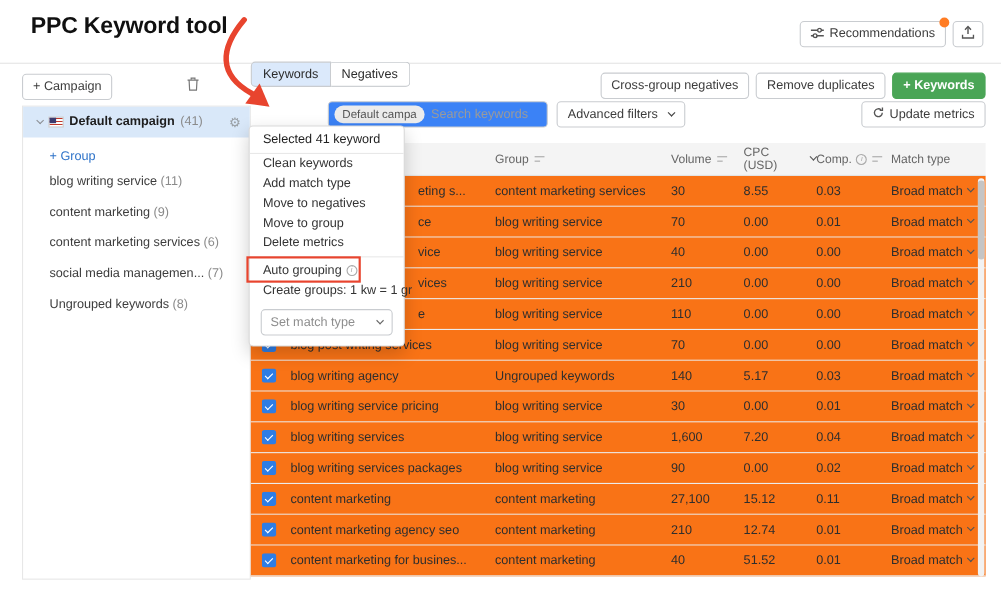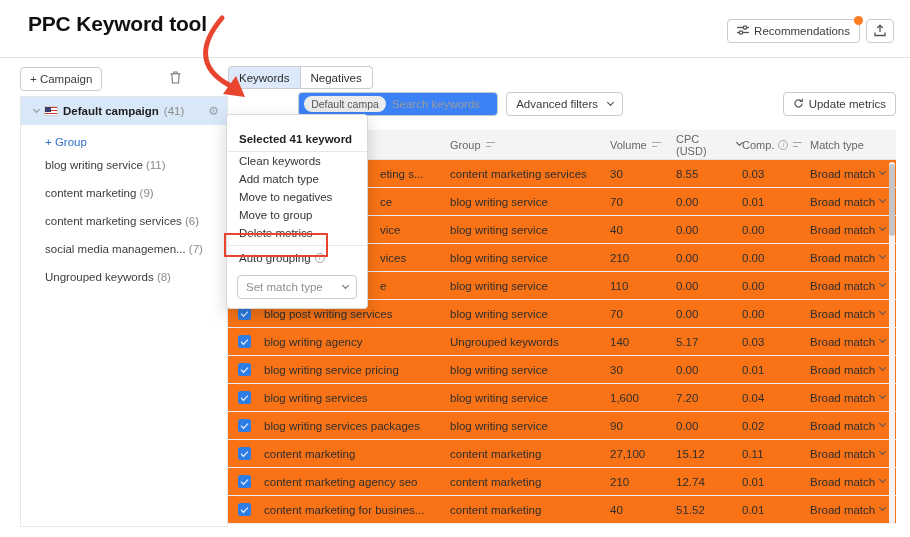--- a/index.html
+++ b/index.html
@@ -31,21 +31,21 @@
 
   .flag { display:inline-block; width:14px; height:10px; position:relative; flex:0 0 auto;
           background:repeating-linear-gradient(to bottom,#c0392b 0 1.4px,#fff 1.4px 2.8px); border:0.5px solid #d0d0d0; }
   .flag::after { content:""; position:absolute; left:0; top:0; width:6px; height:5px; background:#3c3b6e; }
 
   .chv { display:inline-block; width:5px; height:5px; border-right:1.4px solid currentColor; border-bottom:1.4px solid currentColor;
          transform:rotate(45deg); margin-left:5px; position:relative; top:-2px; }
   .chv-gray { color:#8d9095; }
 
   
-  .row1 { position:absolute; left:228px; top:66px; display:flex; }
+  .row1 { position:absolute; left:228px; top:56px; display:flex; }
   .tab { height:23px; display:flex; align-items:center; padding:0 10px; border:1px solid #c9ccd0; font-size:11.5px; background:#fff; cursor:pointer; color:#2c2c2c; }
   .tab-active { background:#dbe9fb; border-radius:4px 0 0 4px; }
   .tab-inactive { border-left:none; border-radius:0 4px 4px 0; }
 
   .row1-right { position:absolute; right:14px; top:66px; display:flex; gap:6px; }
   .btn-green { background:#4aa556; border-color:#4aa556; color:#fff; font-weight:700; }
 
   .row2 { position:absolute; left:228px; top:92px; display:flex; gap:8px; }
   .actions-btn { background:#2d6cc4; border-color:#2d6cc4; color:#fff; font-weight:700;margin-top:40px; }
   .search-box { width:200px; height:24px; border:1px solid #c9ccd0; border-radius:4px; display:flex; align-items:center; padding:0 5px; gap:6px; background:#3b82f6; }
@@ -72,21 +72,21 @@
   .sort-ic::after { content:""; position:absolute; top:5px; left:0; width:5px; border-top:1.3px solid #777; }
   .info-ic { display:inline-flex; width:10px; height:10px; border:1px solid #a9a9a9; border-radius:50%; color:#a9a9a9;
              font-size:7px; line-height:8px; align-items:center; justify-content:center; margin-left:4px; font-style:italic; }
 
   .scroll-track { position:absolute; left:889px; top:162px; width:6px; height:362px; background:#f2f2f2; border-radius:3px; }
   .scroll-thumb { position:absolute; left:889px; top:164px; width:6px; height:72px; background:#c5c5c5; border-radius:3px; cursor:grab; }
 
   
   .menu { position:absolute; left:226px; top:114px; width:142px; background:#fff; border:1px solid #d9d9d9; border-radius:4px;
           box-shadow:0 6px 16px rgba(0,0,0,.18); z-index:10; padding-bottom:9px; }
-  .menu-header { font-weight:700; font-size:11.5px; padding:6px 12px; border-bottom:1px solid #e8e8e8; color:#1f1f1f;margin-top:12px; }
+  .menu-header { font-weight:400; font-size:11.5px; padding:6px 12px; border-bottom:1px solid #e8e8e8; color:#1f1f1f; }
   .menu-item { font-size:11.5px; height:18px; line-height:18px; padding:0 12px; color:#333; cursor:pointer; white-space:nowrap; display:flex; align-items:center; }
   .menu-divider { border-top:1px solid #e8e8e8; margin:3px 0; }
   .menu-select { margin:8px 10px 0; height:24px; border:1px solid #c9ccd0; border-radius:4px; display:flex; align-items:center;
                  justify-content:space-between; padding:0 8px; font-size:11.5px; color:#8e8e8e; cursor:pointer; }
 
   
   .red-box { position:absolute; left:224px; top:233px; width:104px; height:24px; border:2.5px solid #e8442e; z-index:20; pointer-events:none; }
   .arrow-svg { position:absolute; left:192px; top:14px; z-index:30; pointer-events:none; }
 </style>
 </head>
@@ -167,20 +167,25 @@
   <div class="group-item">
     <span class="g-name">Ungrouped keywords </span>
     <span class="group-count">(8)</span>
   </div>
 </div>
   </div>
 
   <div class="row1">
     <div class="tab tab-active">Keywords</div>
     <div class="tab tab-inactive">Negatives</div>
+  </div>
+  <div class="row1-right">
+    <div class="btn">Cross-group negatives</div>
+    <div class="btn">Remove duplicates</div>
+    <div class="btn btn-green">+ Keywords</div>
   </div>
 
   <div class="row2">
     <div class="btn actions-btn">Actions</div>
     <div class="search-box">
       <span class="chip">Default campa</span>
       <input class="search-input" placeholder="Search keywords" style="">
     </div>
     <div class="btn">
       <span>Advanced filters</span>
@@ -468,20 +473,21 @@
 
   <div class="menu-item">Move to group</div>
 
   <div class="menu-item">Delete metrics</div>
 </div>
     <div class="menu-divider"></div>
     <div class="menu-item">
       <span>Auto grouping</span>
         <span class="info-ic">i</span>
     </div>
+    <div class="menu-item">Create groups: 1 kw = 1 gr</div>
     <div class="menu-select">
       <span>Set match type</span>
         <span class="chv" style="color:#666;"></span>
     </div>
   </div>
 
   <div class="red-box"></div>
   <svg class="arrow-svg" width="70" height="100" viewBox="0 0 70 100">
     <path d="M30,4 C8,30 6,54 37,71" stroke="#e8442e" stroke-width="5" fill="none" stroke-linecap="round"></path>
     <polygon points="53,83 31,80 44,62" fill="#e8442e"></polygon>

